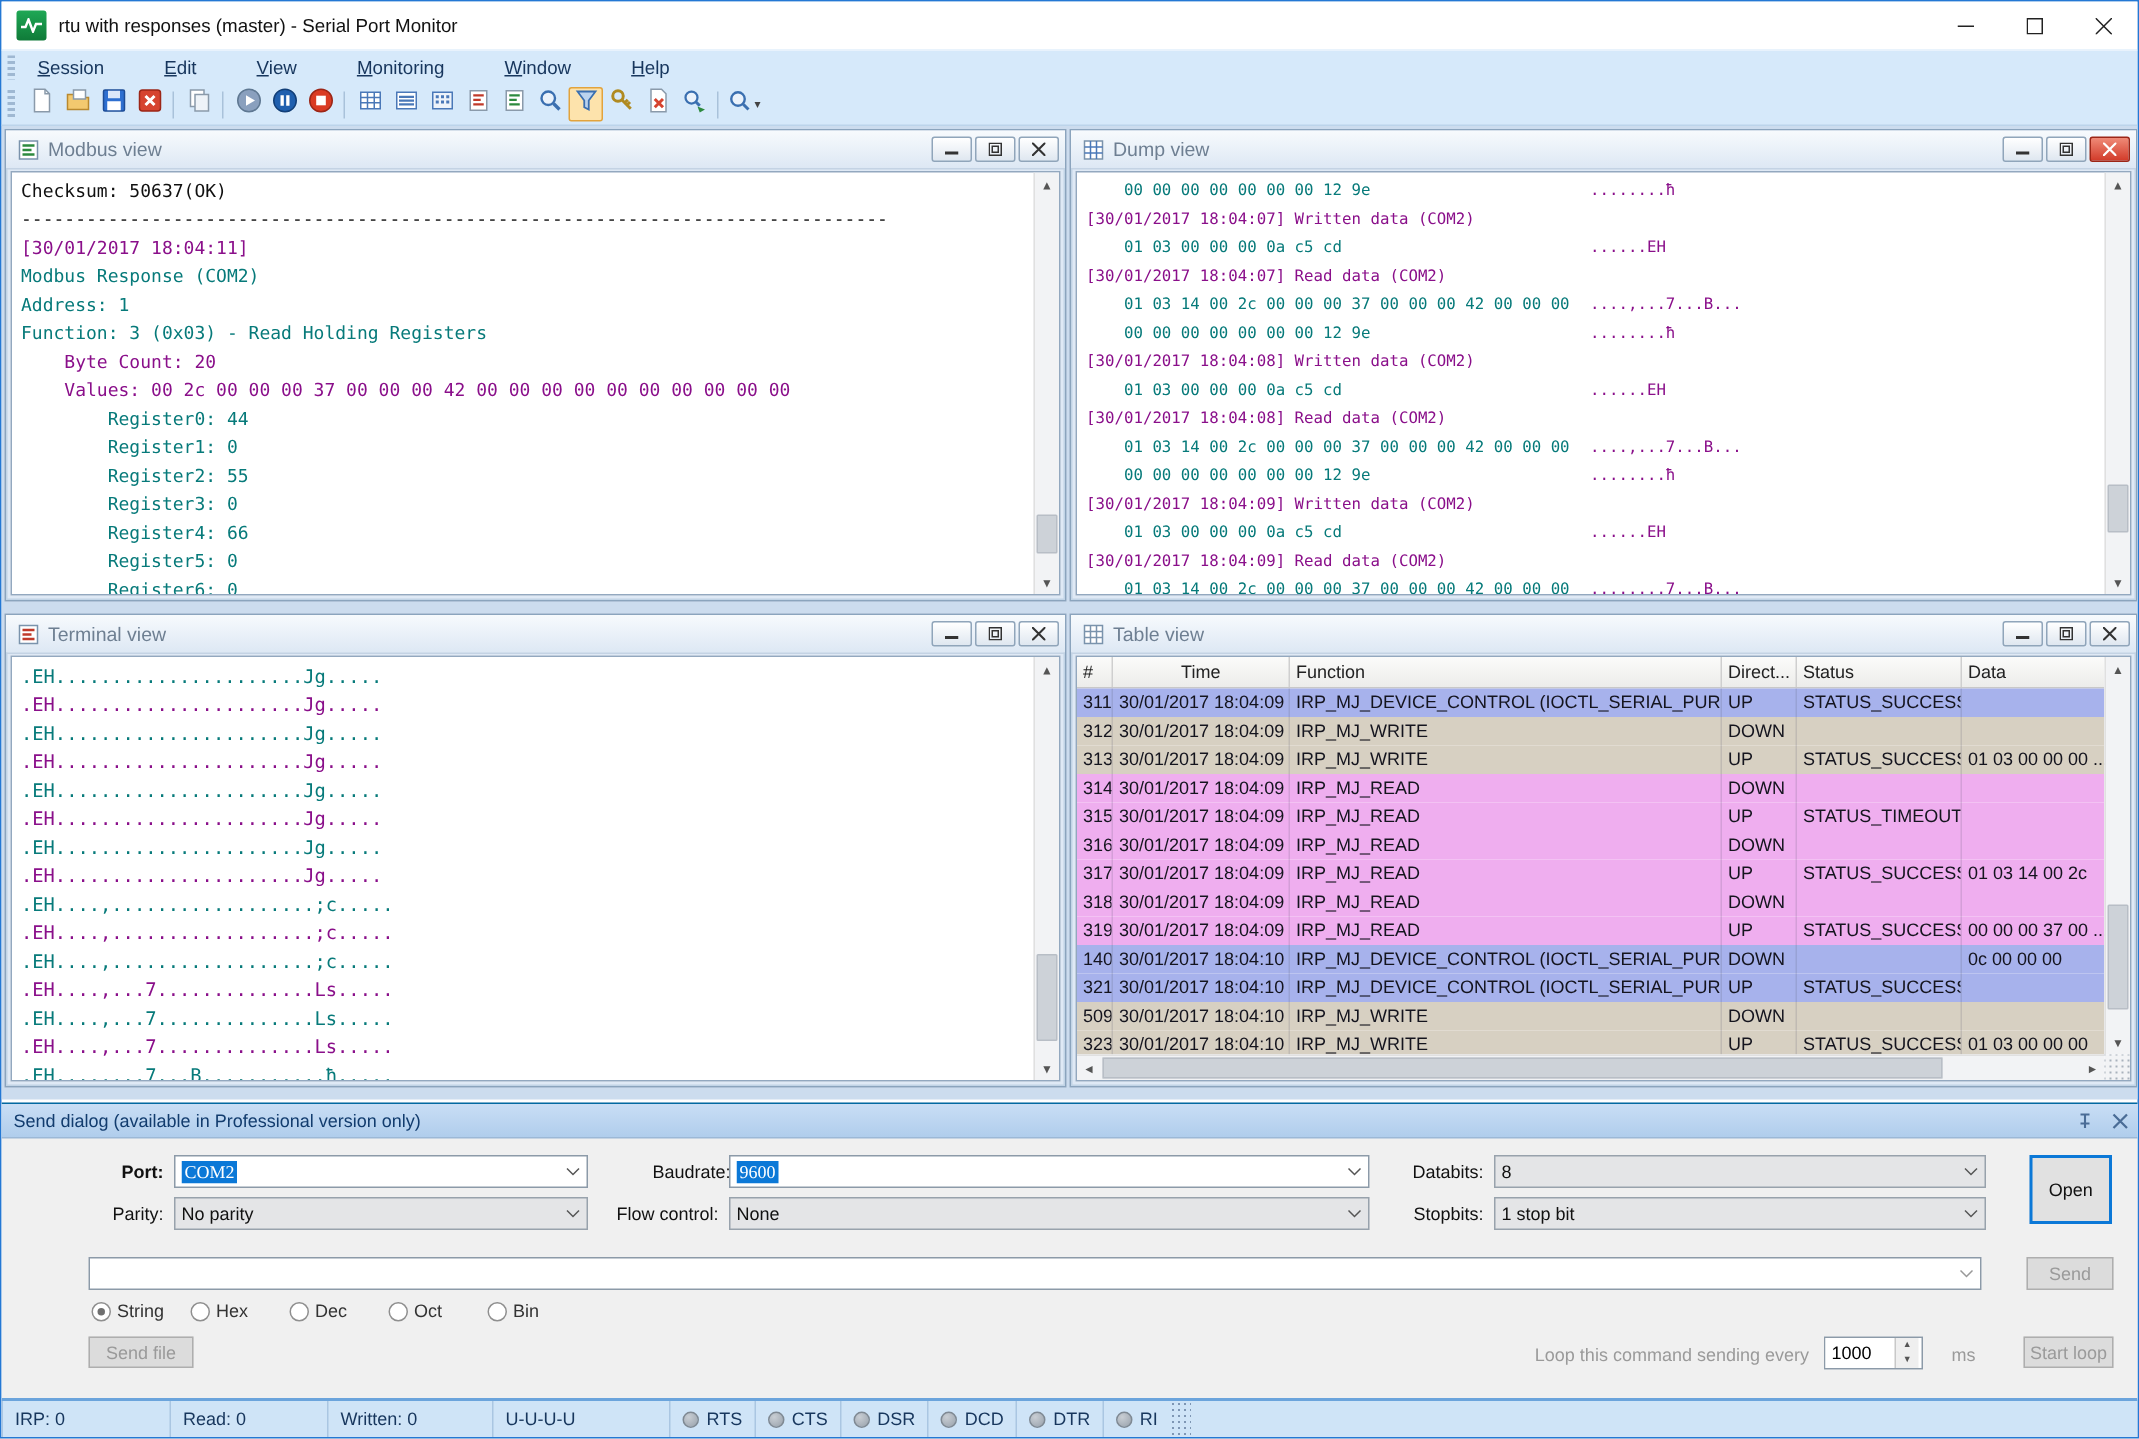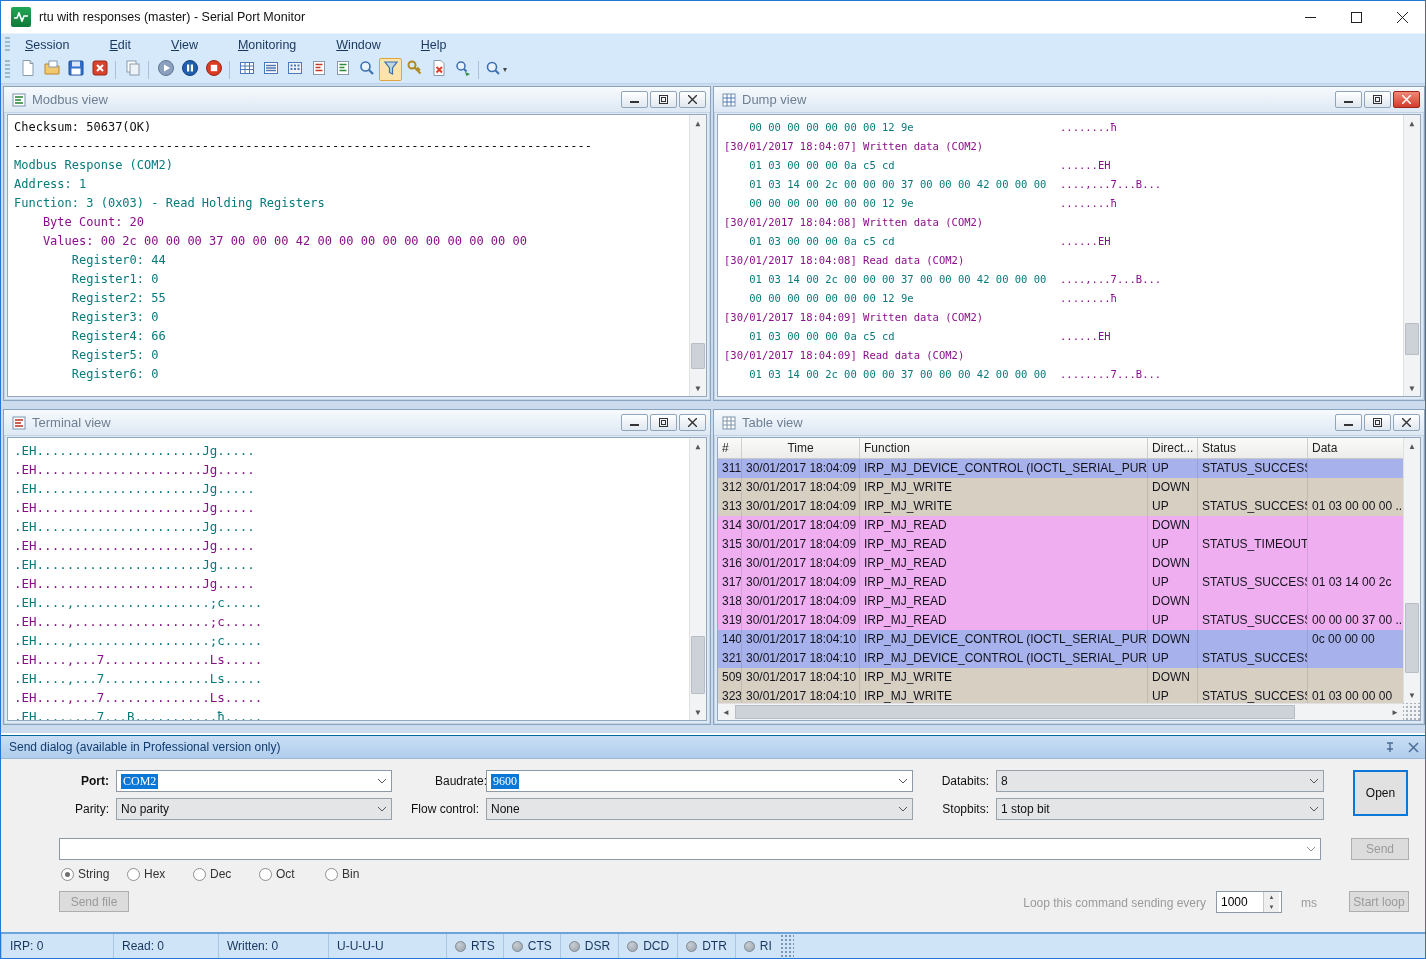--- a/index.html
+++ b/index.html
@@ -299,20 +299,21 @@
         <div class="pbtn">
             <svg width="9" height="9">
               <path d="M0 0 L9 9 M9 0 L0 9" stroke="#333" stroke-width="1.4"></path>
             </svg>
           </div>
       </div>
       <div class="pane-body mono">
         <div id="modbus-lines" class="mb-lines">
             <div class="line" style="color: rgb(16, 16, 16);">Checksum: 50637(OK)</div>
             <div class="line" style="color: rgb(16, 16, 16);">--------------------------------------------------------------------------------</div>
+            <div class="line" style="color: rgb(138, 15, 138);">[30/01/2017 18:04:11]</div>
             <div class="line" style="color: rgb(7, 122, 122);">Modbus Response (COM2)</div>
             <div class="line" style="color: rgb(7, 122, 122);">Address: 1</div>
             <div class="line" style="color: rgb(7, 122, 122);">Function: 3 (0x03) - Read Holding Registers</div>
             <div class="line" style="color: rgb(138, 15, 138);">    Byte Count: 20</div>
             <div class="line" style="color: rgb(138, 15, 138);">    Values: 00 2c 00 00 00 37 00 00 00 42 00 00 00 00 00 00 00 00 00 00</div>
             <div class="line" style="color: rgb(7, 122, 122);">        Register0: 44</div>
             <div class="line" style="color: rgb(7, 122, 122);">        Register1: 0</div>
             <div class="line" style="color: rgb(7, 122, 122);">        Register2: 55</div>
             <div class="line" style="color: rgb(7, 122, 122);">        Register3: 0</div>
             <div class="line" style="color: rgb(7, 122, 122);">        Register4: 66</div>
@@ -352,20 +353,21 @@
             <svg width="9" height="9">
               <path d="M0 0 L9 9 M9 0 L0 9" stroke="#fff" stroke-width="1.5"></path>
             </svg>
           </div>
       </div>
       <div class="pane-body mono">
         <div id="dump-lines" class="dp-lines">
             <div class="line"><span class="dhex" style="color: rgb(7, 122, 122);">    00 00 00 00 00 00 00 12 9e</span><span style="color: rgb(138, 15, 138);">........ħ</span></div>
             <div class="line"><span style="color: rgb(138, 15, 138);">[30/01/2017 18:04:07] Written data (COM2)</span></div>
             <div class="line"><span class="dhex" style="color: rgb(7, 122, 122);">    01 03 00 00 00 0a c5 cd</span><span style="color: rgb(138, 15, 138);">......EH</span></div>
+            <div class="line"><span style="color: rgb(138, 15, 138);">[30/01/2017 18:04:07] Read data (COM2)</span></div>
             <div class="line"><span class="dhex" style="color: rgb(7, 122, 122);">    01 03 14 00 2c 00 00 00 37 00 00 00 42 00 00 00</span><span style="color: rgb(138, 15, 138);">....,...7...B...</span></div>
             <div class="line"><span class="dhex" style="color: rgb(7, 122, 122);">    00 00 00 00 00 00 00 12 9e</span><span style="color: rgb(138, 15, 138);">........ħ</span></div>
             <div class="line"><span style="color: rgb(138, 15, 138);">[30/01/2017 18:04:08] Written data (COM2)</span></div>
             <div class="line"><span class="dhex" style="color: rgb(7, 122, 122);">    01 03 00 00 00 0a c5 cd</span><span style="color: rgb(138, 15, 138);">......EH</span></div>
             <div class="line"><span style="color: rgb(138, 15, 138);">[30/01/2017 18:04:08] Read data (COM2)</span></div>
             <div class="line"><span class="dhex" style="color: rgb(7, 122, 122);">    01 03 14 00 2c 00 00 00 37 00 00 00 42 00 00 00</span><span style="color: rgb(138, 15, 138);">....,...7...B...</span></div>
             <div class="line"><span class="dhex" style="color: rgb(7, 122, 122);">    00 00 00 00 00 00 00 12 9e</span><span style="color: rgb(138, 15, 138);">........ħ</span></div>
             <div class="line"><span style="color: rgb(138, 15, 138);">[30/01/2017 18:04:09] Written data (COM2)</span></div>
             <div class="line"><span class="dhex" style="color: rgb(7, 122, 122);">    01 03 00 00 00 0a c5 cd</span><span style="color: rgb(138, 15, 138);">......EH</span></div>
             <div class="line"><span style="color: rgb(138, 15, 138);">[30/01/2017 18:04:09] Read data (COM2)</span></div>

